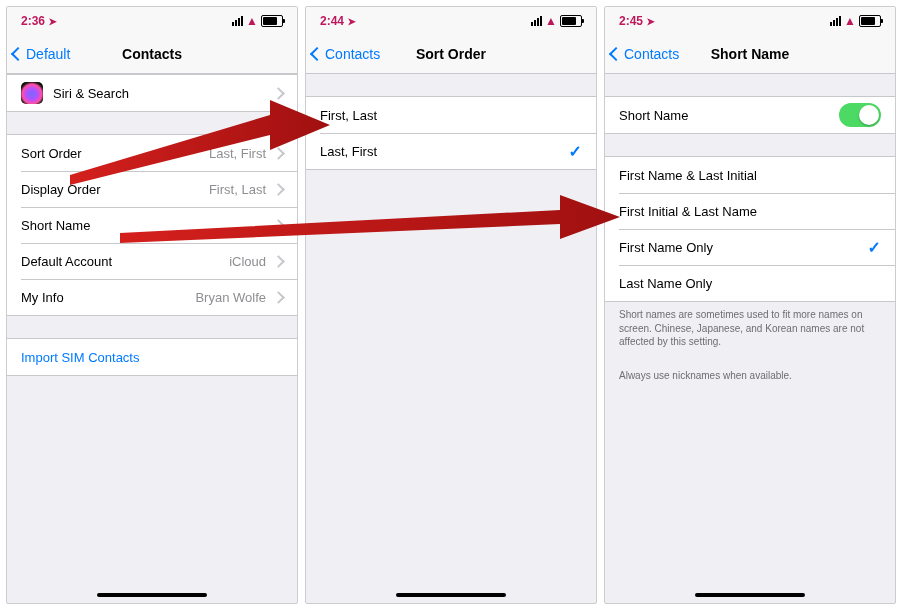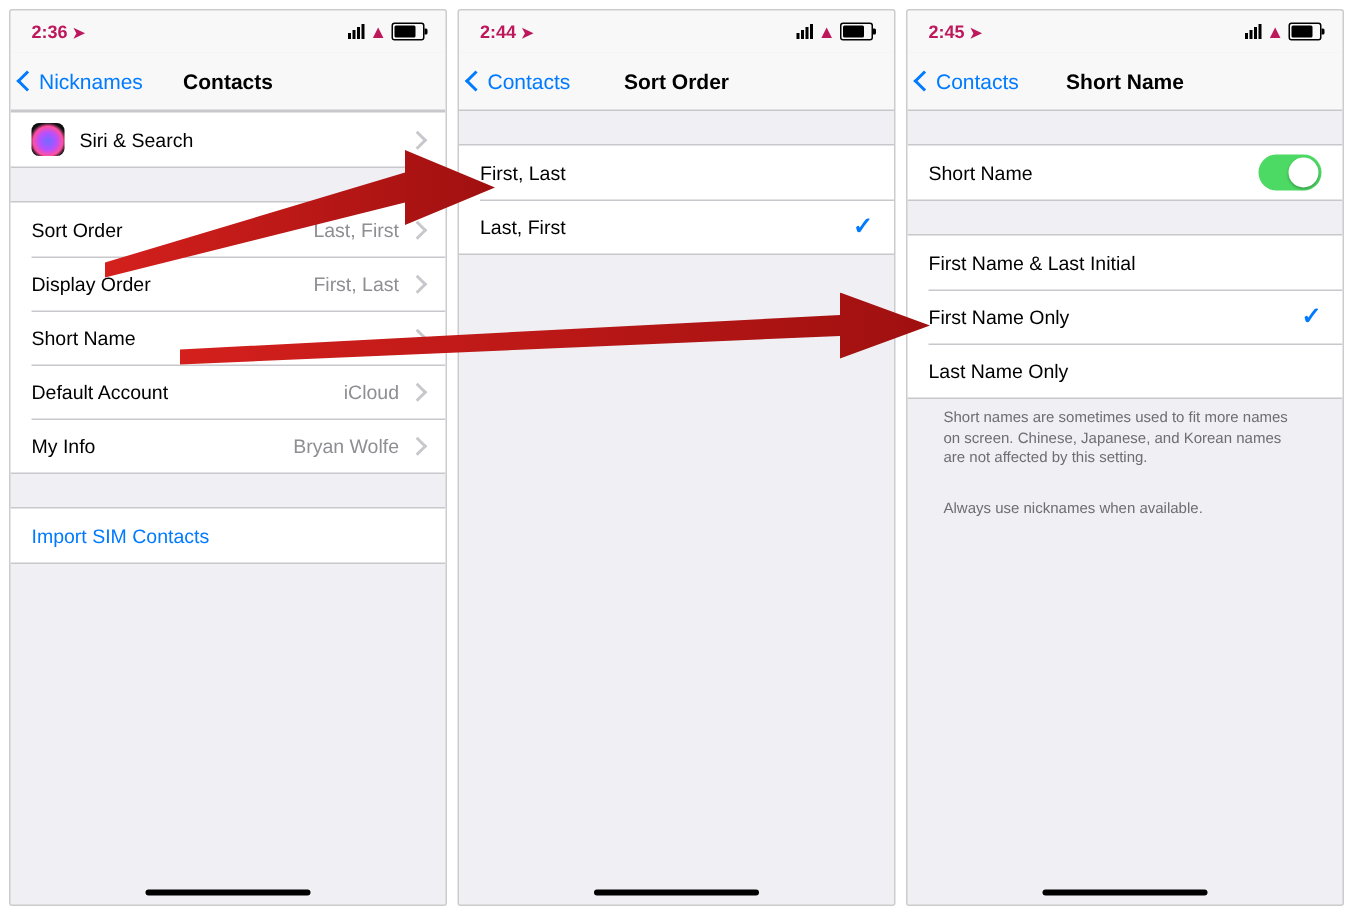--- a/index.html
+++ b/index.html
@@ -24,21 +24,21 @@
   .row + .row::before{content:"";position:absolute;left:14px;right:0;top:0;height:1px;background:#c8c7cc}
   .row .val{margin-left:auto;color:#8e8e93;padding-right:4px}
   .chevR{width:7px;height:7px;border-top:2px solid #c7c7cc;border-right:2px solid #c7c7cc;transform:rotate(45deg);margin-left:4px}
   .check{margin-left:auto;color:#007aff;font-size:16px;font-weight:700}
   .siri{width:22px;height:22px;border-radius:5px;background:radial-gradient(circle at 50% 55%,#6f6cff 0%,#b84fff 35%,#ff4fa1 60%,#131313 75%,#000 100%);margin-right:10px;flex:none}
   .gap{height:22px}
   .linkrow{color:#007aff}
   
   .toggle{width:42px;height:24px;border-radius:12px;background:#4cd964;position:relative;margin-left:auto}
   .toggle::after{content:"";position:absolute;right:2px;top:2px;width:20px;height:20px;border-radius:50%;background:#fff;box-shadow:0 1px 2px rgba(0,0,0,.3)}
-  .foot{font-size:10px;color:#6d6d72;padding:6px 24px 0;line-height:1.35}
+  .foot{font-size:10px;color:#6d6d72;padding:6px 14px 0;line-height:1.35}
   
   .home{position:absolute;bottom:6px;left:50%;transform:translateX(-50%);width:110px;height:4px;background:#000;border-radius:3px}
   
   .sig{display:inline-flex;align-items:flex-end;gap:1px}
   .sig i{width:2px;background:#000;display:inline-block}
   .sig i:nth-child(1){height:4px}.sig i:nth-child(2){height:6px}.sig i:nth-child(3){height:8px}.sig i:nth-child(4){height:10px}
   .wifi{font-size:12px}
   .batt{width:20px;height:10px;border:1px solid #000;border-radius:2px;position:relative}
   .batt::before{content:"";position:absolute;left:1px;top:1px;bottom:1px;width:14px;background:#000;border-radius:1px}
   .batt::after{content:"";position:absolute;right:-3px;top:3px;width:2px;height:4px;background:#000;border-radius:0 1px 1px 0}
@@ -59,21 +59,21 @@
             <i></i>
             <i></i>
           </span>
       <span class="wifi">▲</span>
       <span class="batt"></span>
     </span>
   </div>
   <div class="nav">
     <div class="back">
           <span class="chevL"></span>
-          <span>Nicknames</span>
+          <span>Default</span>
         </div>
     <div class="title">Contacts</div>
   </div>
   <div class="group">
     <div class="row">
       <span class="siri"></span>
       <span>Siri &amp; Search</span>
       <span class="chevR" style="margin-left:auto"></span>
     </div>
   </div>
@@ -173,20 +173,23 @@
   <div class="group">
     <div class="row">
           <span>Short Name</span>
           <span class="toggle"></span>
         </div>
   </div>
   <div class="gap"></div>
   <div class="group">
     <div class="row">
           <span>First Name &amp; Last Initial</span>
+        </div>
+    <div class="row">
+          <span>First Initial &amp; Last Name</span>
         </div>
     <div class="row">
           <span>First Name Only</span>
           <span class="check">✓</span>
         </div>
     <div class="row">
           <span>Last Name Only</span>
         </div>
   </div>
   <div class="foot">Short names are sometimes used to fit more names on screen. Chinese, Japanese, and Korean names are not affected by this setting.</div>

